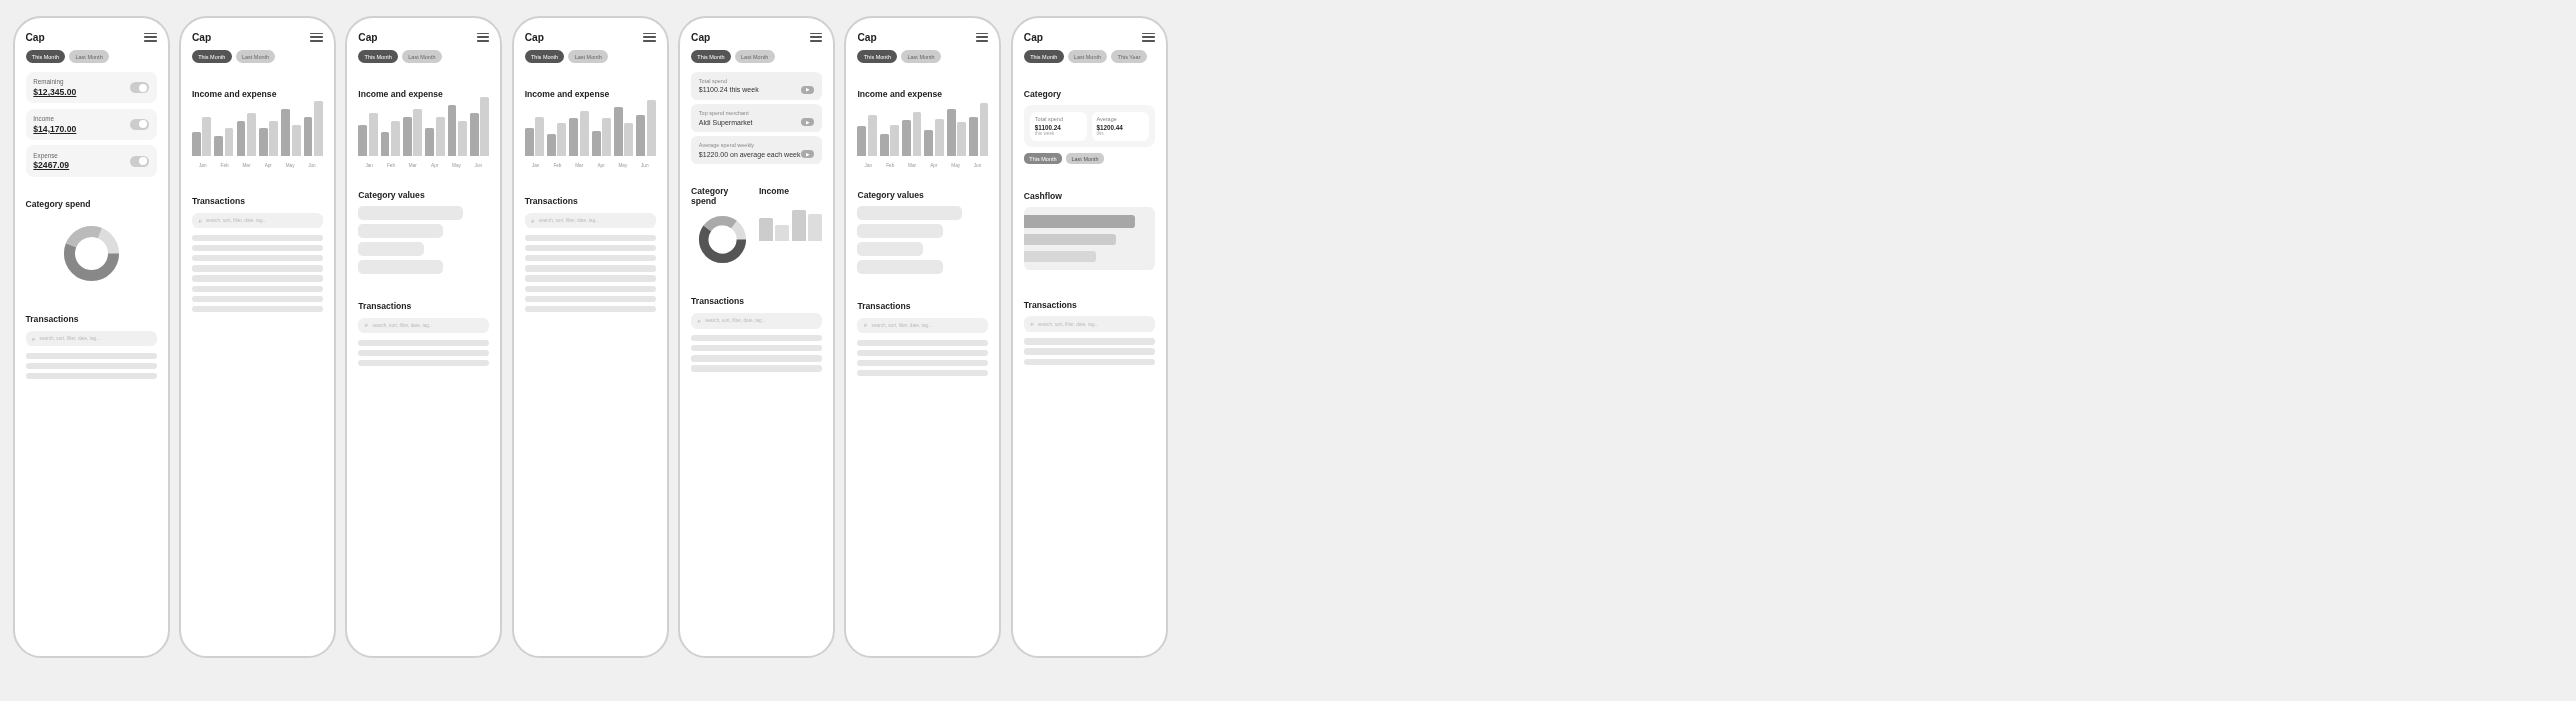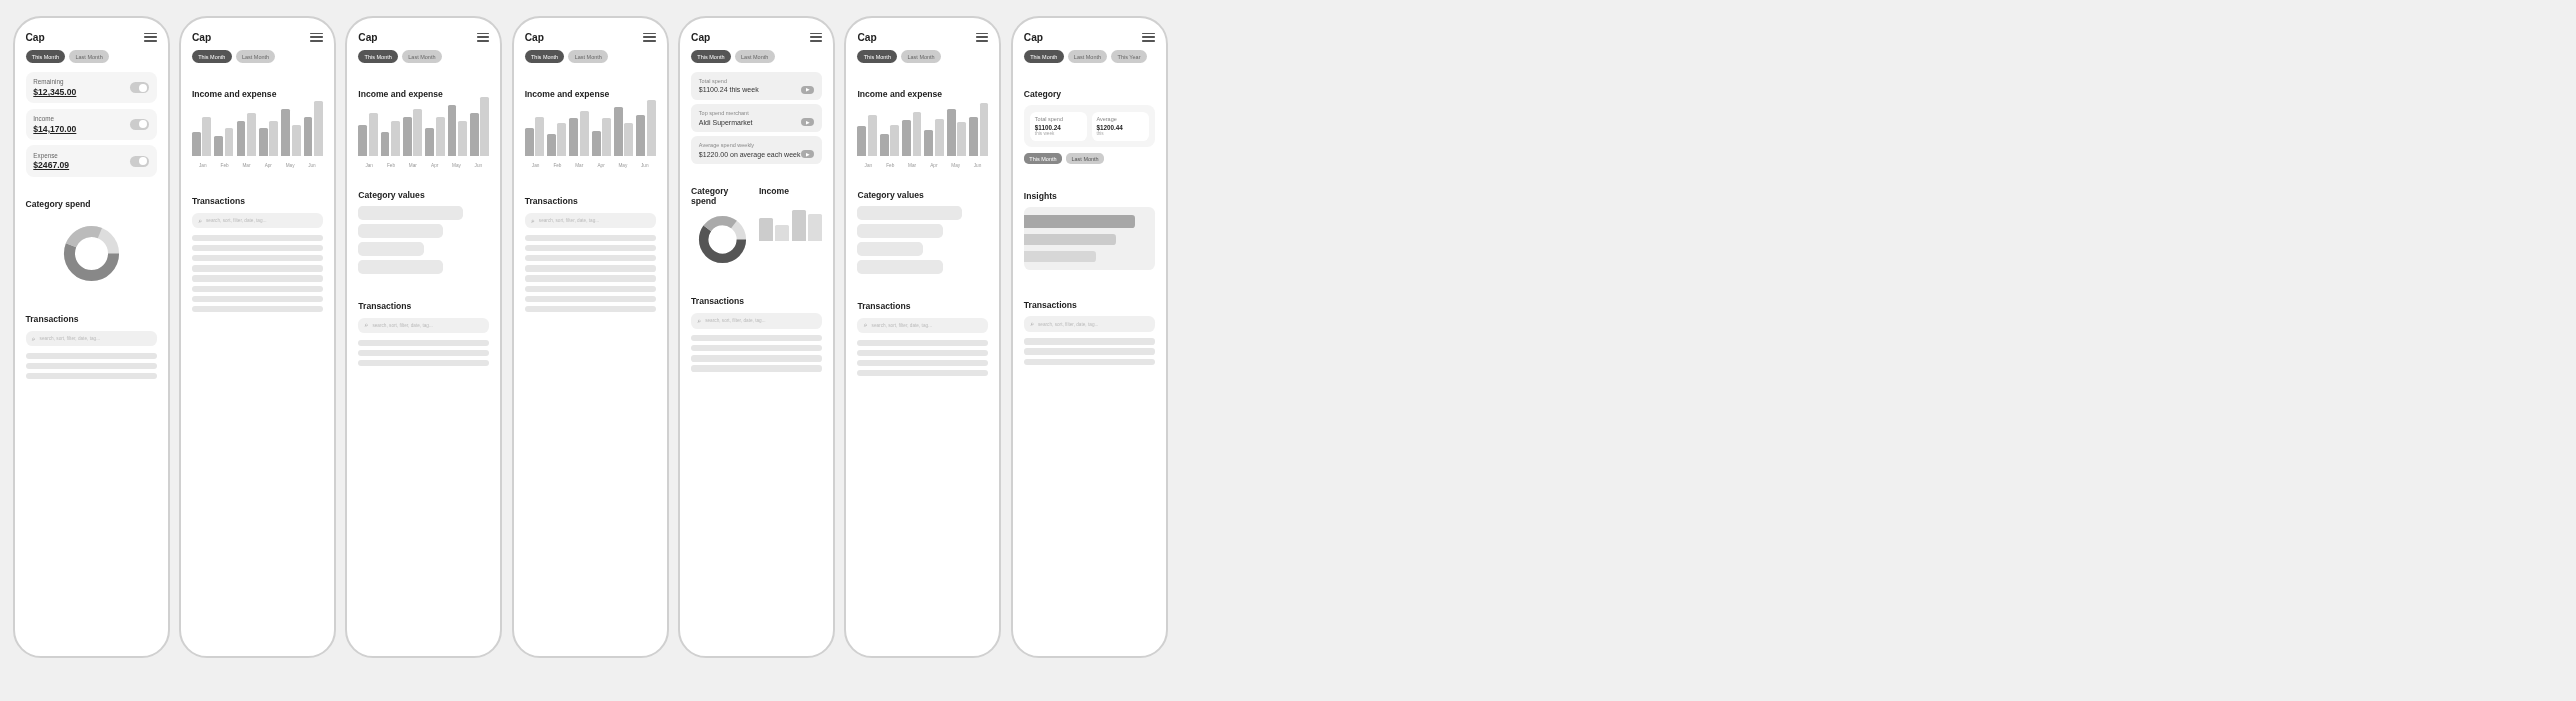--- a/index.html
+++ b/index.html
@@ -802,21 +802,21 @@
         <div class="insight-sub">this</div>
       </div>
     </div>
   </div>
 
   <div style="display:flex; gap:3.9px; margin-bottom:6.3px;">
     <div class="action-btn small">This Month</div>
     <div class="action-btn small light-btn">Last Month</div>
   </div>
 
-  <div class="section-heading">Insights</div>
+  <div class="section-heading">Cashflow</div>
 
   <div class="cashflow-area">
     <div class="cashflow-bar" style="background:#888; top:7.8px; height:12.5px; width:85%; left:0; border-radius:0 3.1px 3.1px 0;"></div>
     <div class="cashflow-bar" style="background:#bbb; top:27px; height:11px; width:70%; left:0; border-radius:0 3.1px 3.1px 0;"></div>
     <div class="cashflow-bar" style="background:#ccc; top:44px; height:11px; width:55%; left:0; border-radius:0 3.1px 3.1px 0;"></div>
   </div>
 
   <div class="transaction-section">
     <div class="section-heading">Transactions</div>
     <div class="search-bar">

